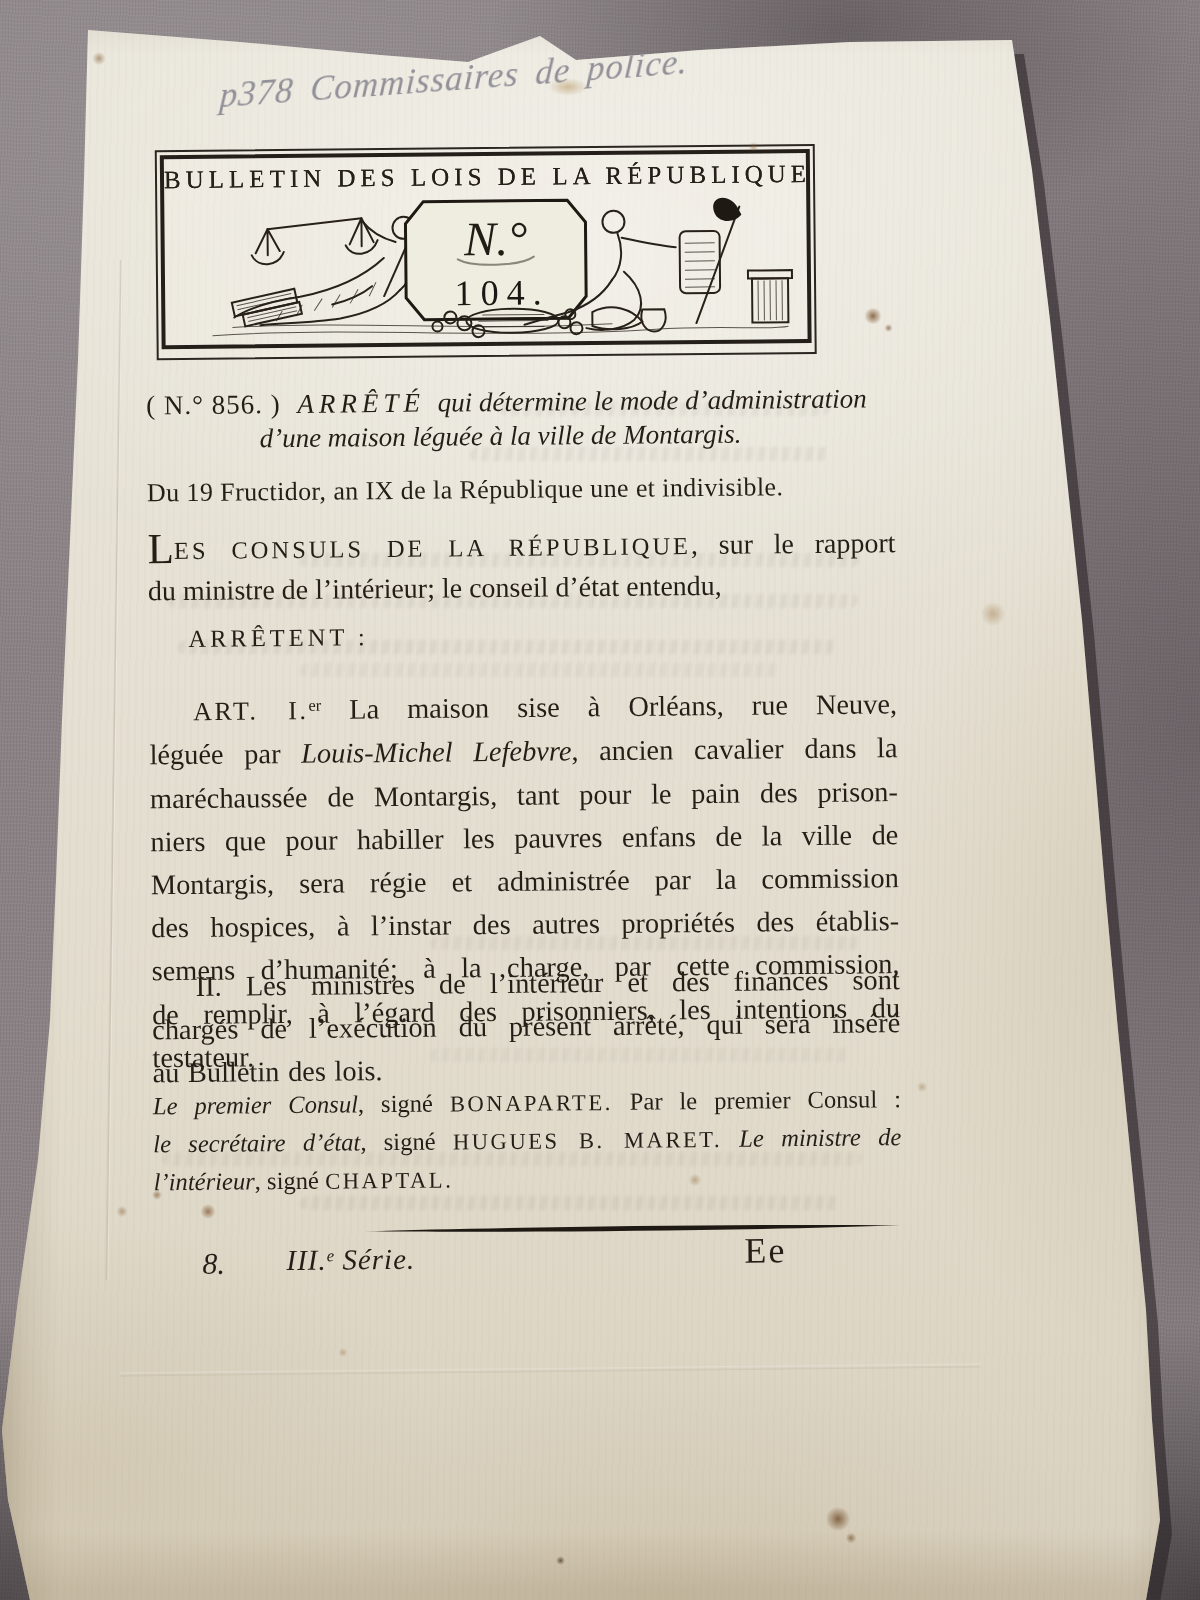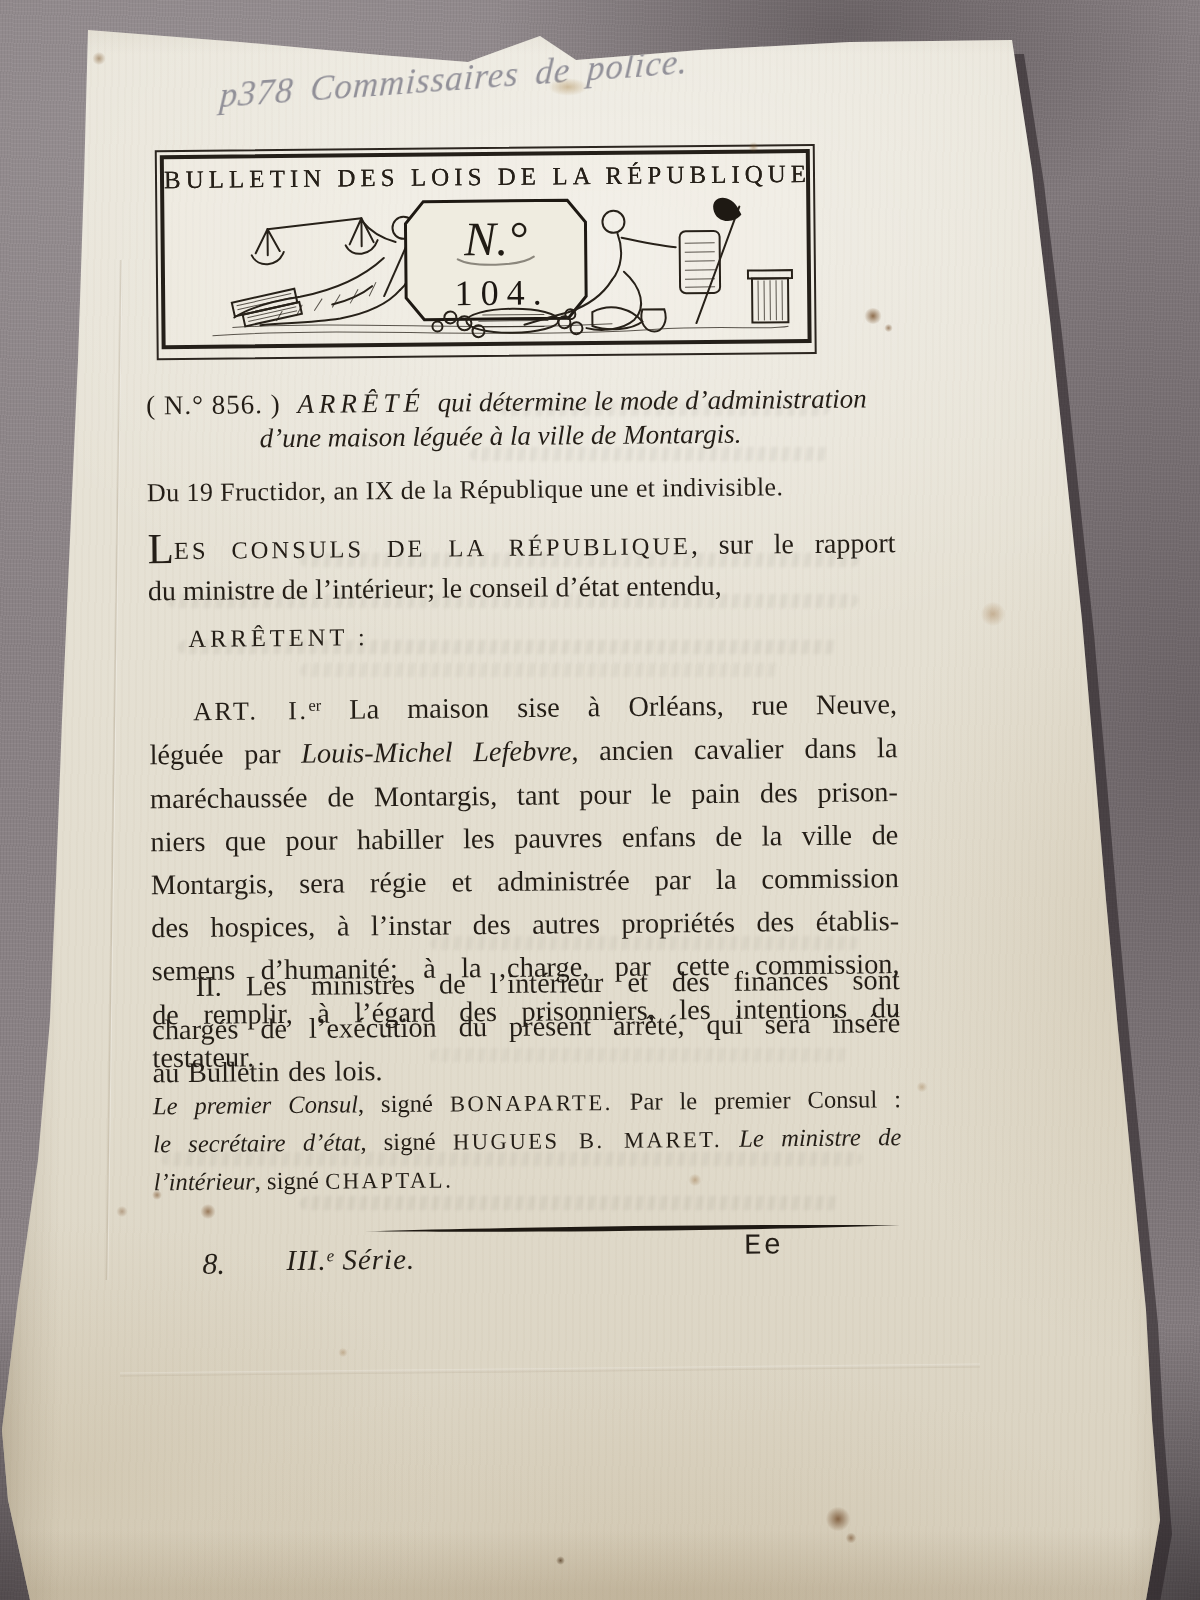--- a/index.html
+++ b/index.html
@@ -73,21 +73,21 @@
   .art1{top:681px;}
   .art2{top:961px;}
   .indent{text-indent:44px;}
   .sup{font-size:.58em;vertical-align:.5em;letter-spacing:0;}
   .it{font-style:italic;}
   .name-caps{letter-spacing:2.5px;font-size:.92em;}
   .signatures{top:1083px;font-size:24.6px;line-height:37px;}
   .swell-rule{position:absolute;left:358px;top:1224px;}
   .footer-sig{position:absolute;left:198px;top:1243px;font-size:30px;font-style:italic;}
   .footer-series{position:absolute;left:282px;top:1241px;font-size:29px;font-style:italic;letter-spacing:1px;}
-  .catchword{position:absolute;left:740px;top:1231px;font-size:29px;letter-spacing:2px;font-family:Liberation Mono, monospace;}
+  .catchword{position:absolute;left:740px;top:1231px;font-size:36px;letter-spacing:2px;}
 
   .ghost{position:absolute;height:14px;border-radius:7px;opacity:.6;filter:blur(1.7px);transform:skewX(-8deg);
     background:repeating-linear-gradient(90deg, rgba(82,78,66,.12) 0 7px, rgba(82,78,66,0) 7px 12px);}
   .g1{left:500px;top:402px;width:330px;}
   .g2{left:470px;top:447px;width:360px;}
   .g3{left:300px;top:553px;width:560px;}
   .g4{left:168px;top:594px;width:690px;}
   .g5{left:178px;top:640px;width:660px;}
   .g6{left:300px;top:663px;width:480px;opacity:.45;}
   .g7{left:430px;top:936px;width:430px;opacity:.5;}

